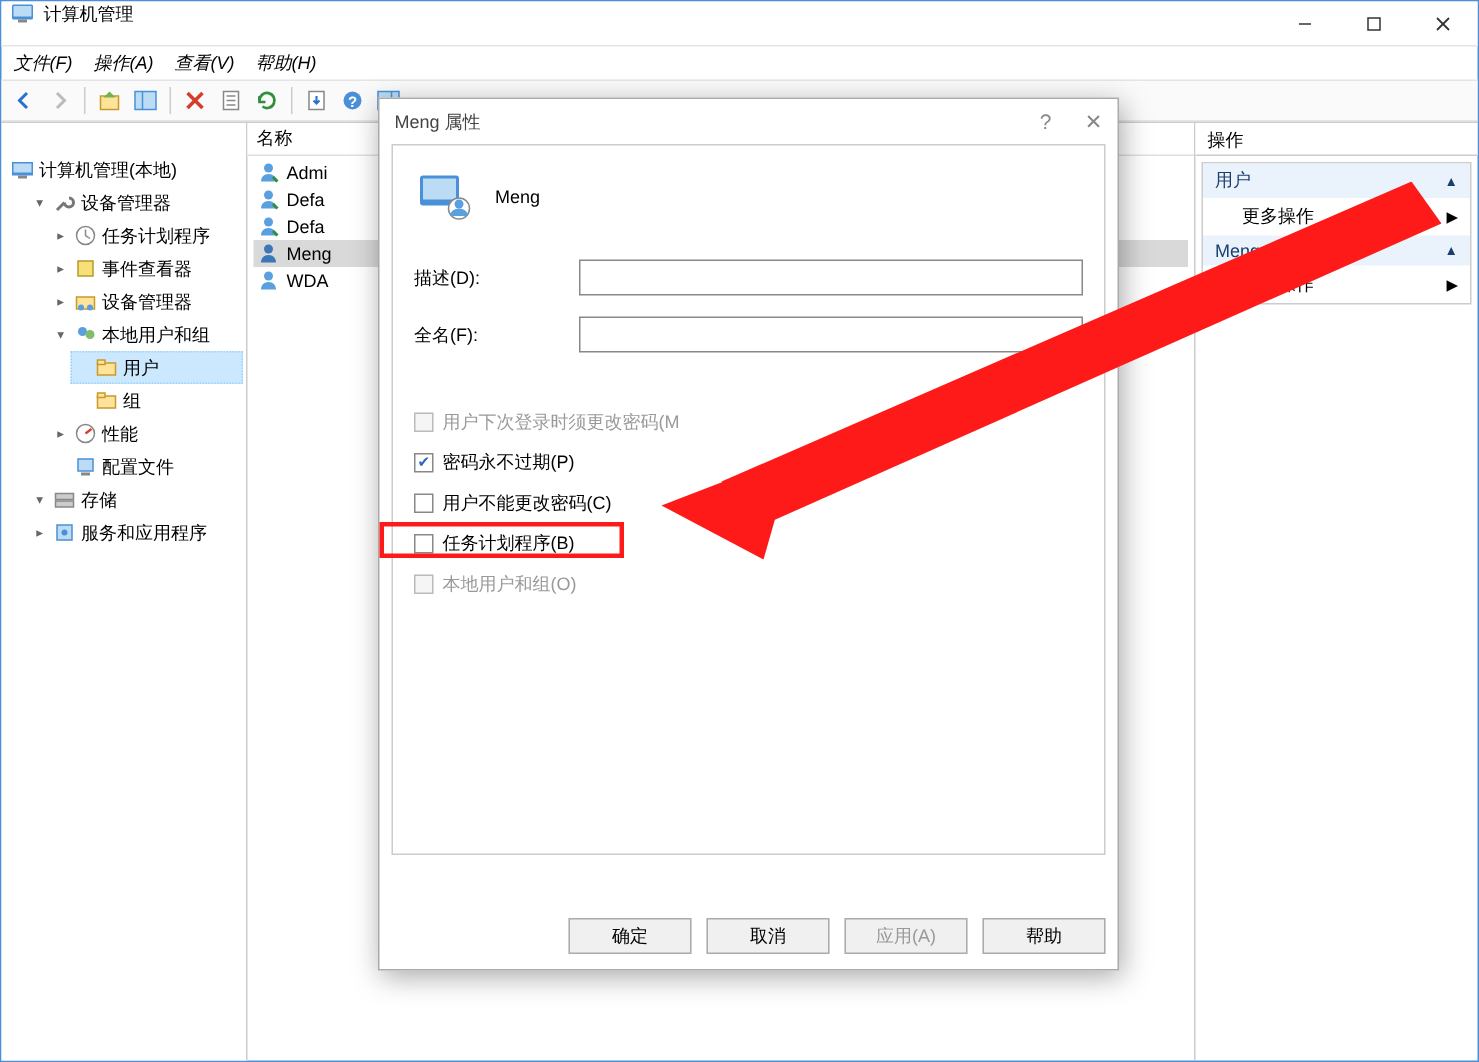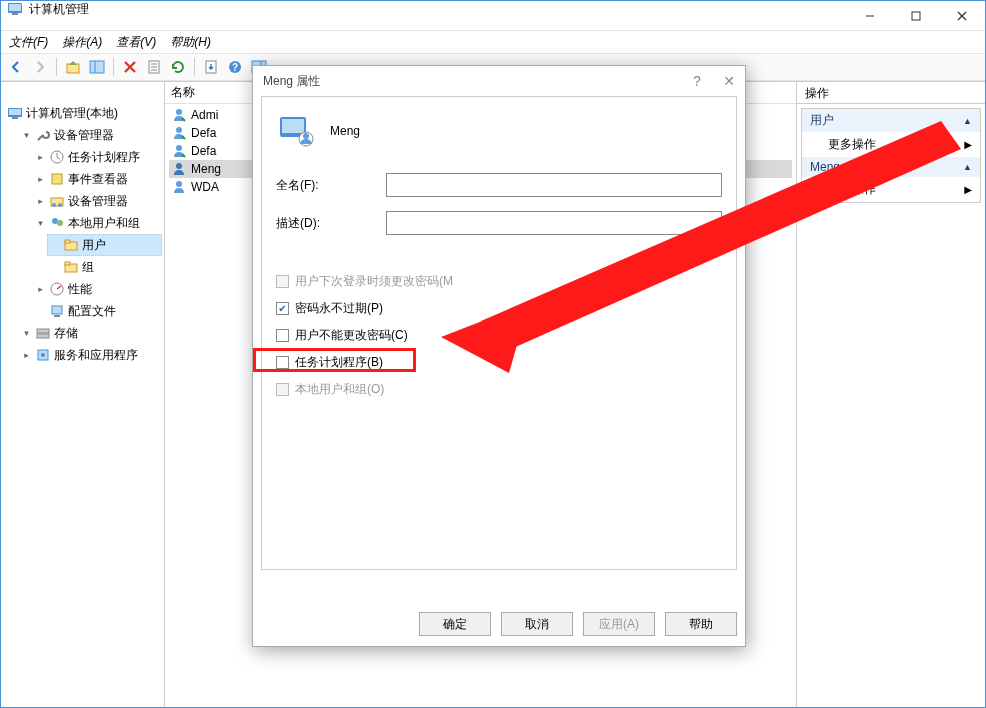--- a/index.html
+++ b/index.html
@@ -65,21 +65,21 @@
     .formrow { display:flex; align-items:center; margin-bottom: 14px;}
     .formrow label { width: 110px;}
     .formrow input[type=text] { flex:1; height: 24px; border: 1px solid #888; padding: 2px 4px; font-size: 12px;}
     .chkrow { display:flex; align-items:center; gap:6px; margin: 6px 0 10px; font-size: 12px;}
     .chkrow.disabled { color:#999;}
     .chk { width:13px; height:13px; border:1px solid #888; display:inline-flex; align-items:center; justify-content:center; font-size:10px; background:#fff;}
     .chk.disabled { border-color:#bbb; background:#f5f5f5; color:#bbb;}
     .chk.checked::after { content:"✔"; color:#2669b5; font-size:10px; line-height:10px;}
 
     .dlg-btns { position:absolute; left:8px; right:8px; bottom:10px; display:flex; justify-content:flex-end; gap:10px;}
-    .dlg-btns button { width: 72px; height: 24px; border:1px solid #aaa; background:#f0f0f0; font-size:12px;}
+    .dlg-btns button { width: 82px; height: 24px; border:1px solid #aaa; background:#f0f0f0; font-size:12px;}
     .dlg-btns button:disabled { color:#999;}
 
     
     .hl-box { position:absolute; border: 3px solid #ff1a1a; pointer-events:none;}
     .arrow-svg { position:absolute; pointer-events:none;}
   </style>
 </head>
 <body>
 
 <div class="window">
@@ -436,25 +436,25 @@
               <rect x="6" y="8" width="22" height="14" fill="#bcdcf5"></rect>
               <circle cx="30" cy="28" r="7" fill="#fff" stroke="#888"></circle>
               <circle cx="30" cy="25" r="3" fill="#5aa0e0"></circle>
               <path d="M24 33c0-3 3-5 6-5s6 2 6 5" fill="#5aa0e0"></path>
             </svg>
         </span>
         <span>Meng</span>
       </div>
 
       <div class="formrow">
+        <label>描述(D):</label>
+        <input type="text" value="" style="">
+      </div>
+      <div class="formrow">
         <label>全名(F):</label>
-        <input type="text" value="" style="">
-      </div>
-      <div class="formrow">
-        <label>描述(D):</label>
         <input type="text" value="" style="">
       </div>
 
       <div style="height:18px"></div>
 
       <div class="chkrow disabled">
         <span class="chk disabled"></span>
         <span>用户下次登录时须更改密码(M</span>
       </div>
       <div class="chkrow">

